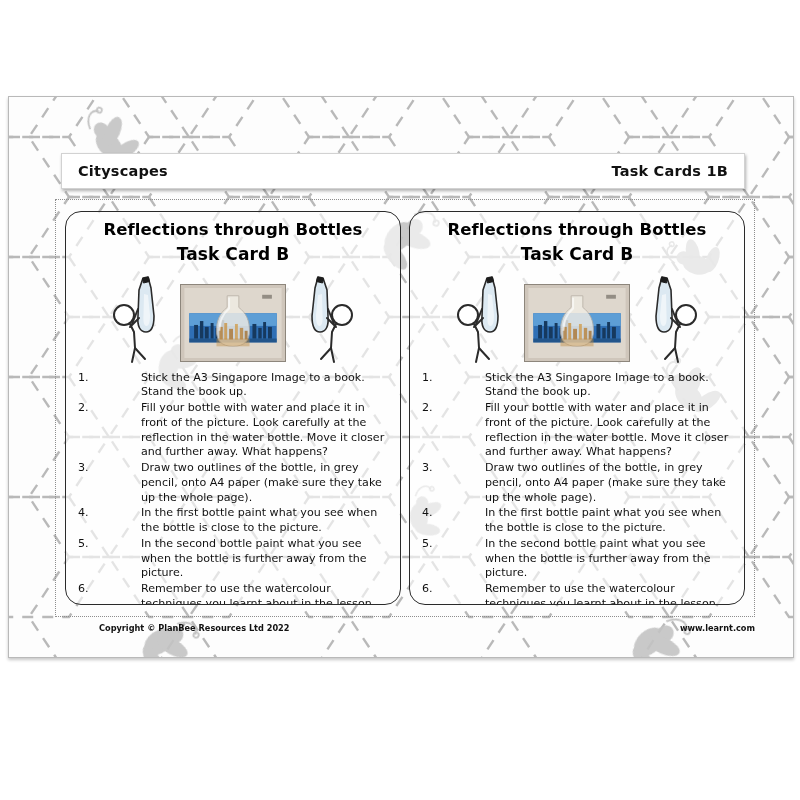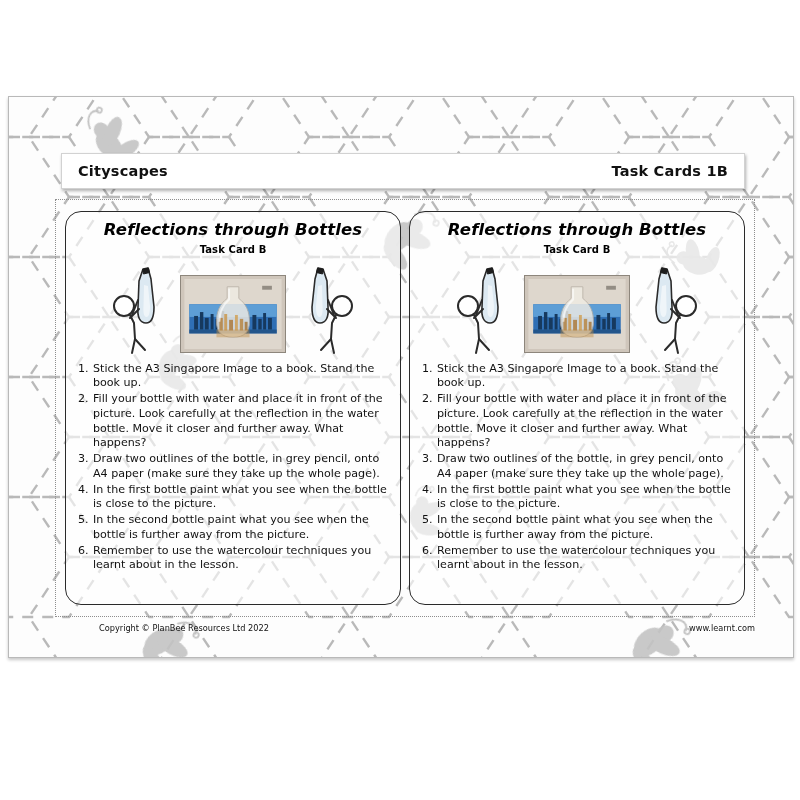--- a/index.html
+++ b/index.html
@@ -108,27 +108,26 @@
   }
 
   .card-title {
     text-align: center;
     font-family: "DejaVu Sans", sans-serif;
     font-weight: bold;
     font-size: 16.5px;
     color: #000;
     line-height: 1.25;
     letter-spacing: .1px;
-    font-style: italic;
   }
   .card-subtitle {
     text-align: center;
     font-family: "DejaVu Sans", sans-serif;
     font-weight: bold;
-    font-size: 10px;
+    font-size: 17px;
     color: #000;
     margin-top: 3px;
     letter-spacing: .1px;
   }
 
   
   .illus-band {
     position: relative;
     height: 96px;
     margin-top: 4px;
@@ -166,36 +165,36 @@
     display: flex;
     margin-bottom: 1px;
   }
   .instr-num {
     width: 17px;
     flex: 0 0 17px;
     text-align: left;
     padding-left: 2px;
     box-sizing: border-box;
   }
-  .instr-text { flex: 1 1 auto; }
+  .instr-text { flex: 1 1 auto; margin-left: 48px; }
 
   
   .page-footer {
     position: absolute;
     left: 46px;
     top: 526px;
     width: 700px;
     display: flex;
     justify-content: space-between;
     align-items: center;
     z-index: 4;
   }
   .footer-left, .footer-right {
     font-family: "DejaVu Sans", sans-serif;
-    font-weight: normal;
+    font-weight: bold;
     font-size: 8.2px;
     color: #111;
     white-space: nowrap;
     padding-left: 44px;
   }
 </style>
 </head>
 <body>
 
 <div id="stage">

